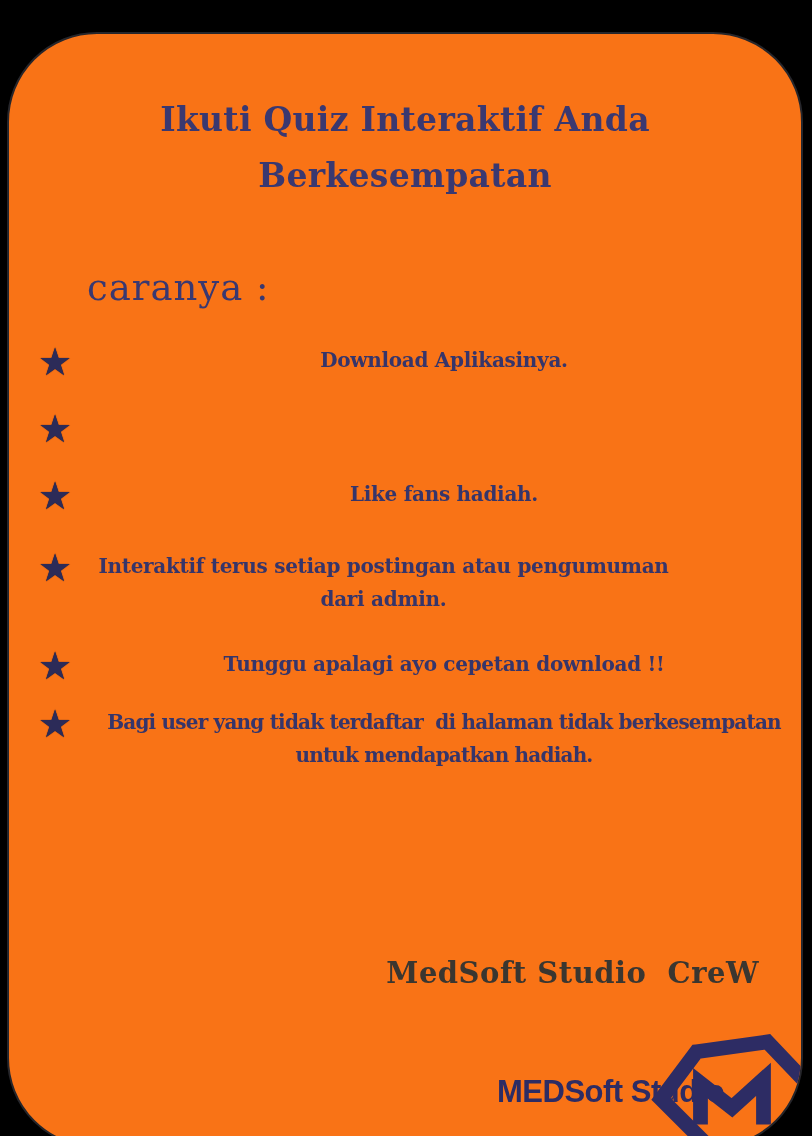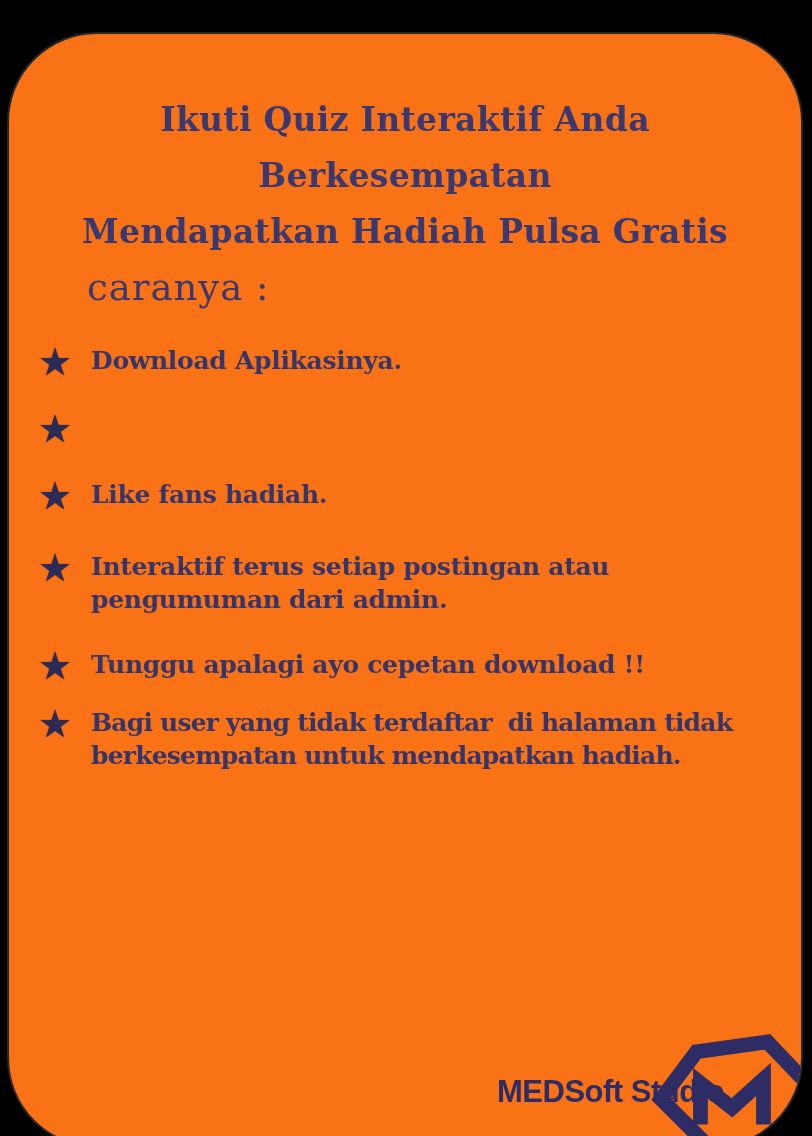--- a/index.html
+++ b/index.html
@@ -60,24 +60,25 @@
     font-size:38px;
     line-height:36px;
     color:#2c2b58;
     text-shadow:0 0 1px #14142e;
   }
   .step-text{
     flex:1;
     margin-left:15px;
     color:#36356a;
     font-weight:700;
-    font-size:25px;
+    font-size:20px;
     line-height:33px;
     letter-spacing:-0.3px;
     white-space:pre-wrap;
+    text-align:center;
   }
   .step-4 .step-text{max-width:585px;}
   .step-6 .step-text{letter-spacing:-0.8px;}
   .credit{
     position:absolute;
     top:922px;right:42px;
     color:#3a3630;
     font-weight:700;
     font-size:29px;
     letter-spacing:0.5px;
@@ -102,21 +103,20 @@
     left:638px;top:4px;
   }
 </style>
 </head>
 <body>
 
 <div class="card">
 
   <div class="title">
     <span class="t-line">Ikuti Quiz Interaktif Anda Berkesempatan</span>
-    <span class="t-line">Mendapatkan Hadiah Pulsa Gratis</span>
   </div>
 
   <div class="section-heading">caranya :</div>
 
   <div class="step step-1">
     <span class="star">★</span>
     <span class="step-text">Download Aplikasinya.</span>
   </div>
 
   <div class="step step-2">
@@ -136,20 +136,21 @@
   <div class="step step-5">
     <span class="star">★</span>
     <span class="step-text">Tunggu apalagi ayo cepetan download !!</span>
   </div>
 
   <div class="step step-6">
     <span class="star">★</span>
     <span class="step-text">Bagi user yang tidak terdaftar  di halaman tidak berkesempatan untuk mendapatkan hadiah.</span>
   </div>
 
+  <div class="credit">MedSoft Studio  CreW</div>
 
   <div class="logo">
     <span class="logo-text">MEDSoft Studio</span>
     <svg class="logo-mark" width="168" height="128" viewBox="0 0 170 130" fill="none">
       <polygon points="50,18 122,8 162,50 150,100 72,124 14,66" fill="none" stroke="#2d2c64" stroke-width="15" stroke-linejoin="miter"></polygon>
       <path d="M54,92 L54,50 L86,75 L118,46 L118,92" fill="none" stroke="#2d2c64" stroke-width="15" stroke-linejoin="miter"></path>
     </svg>
   </div>
 
 </div>

